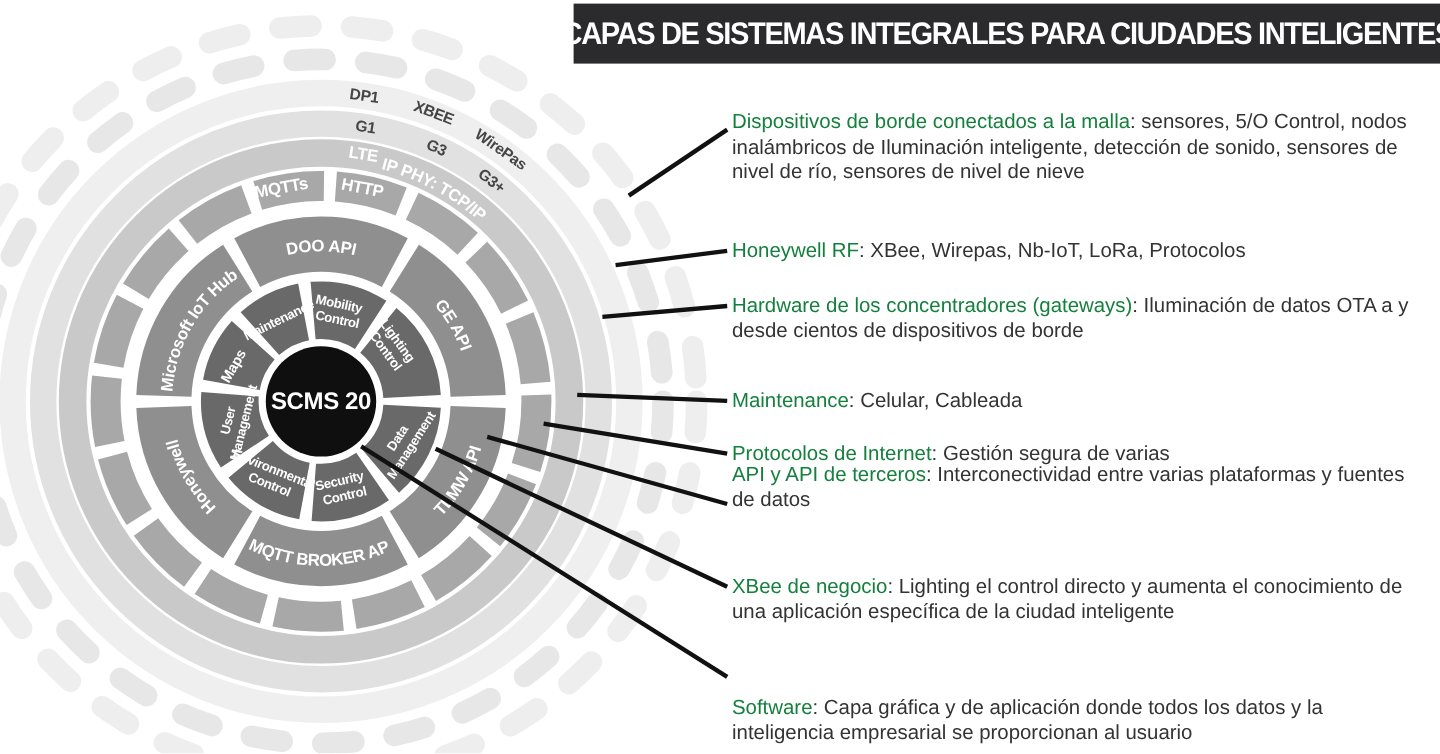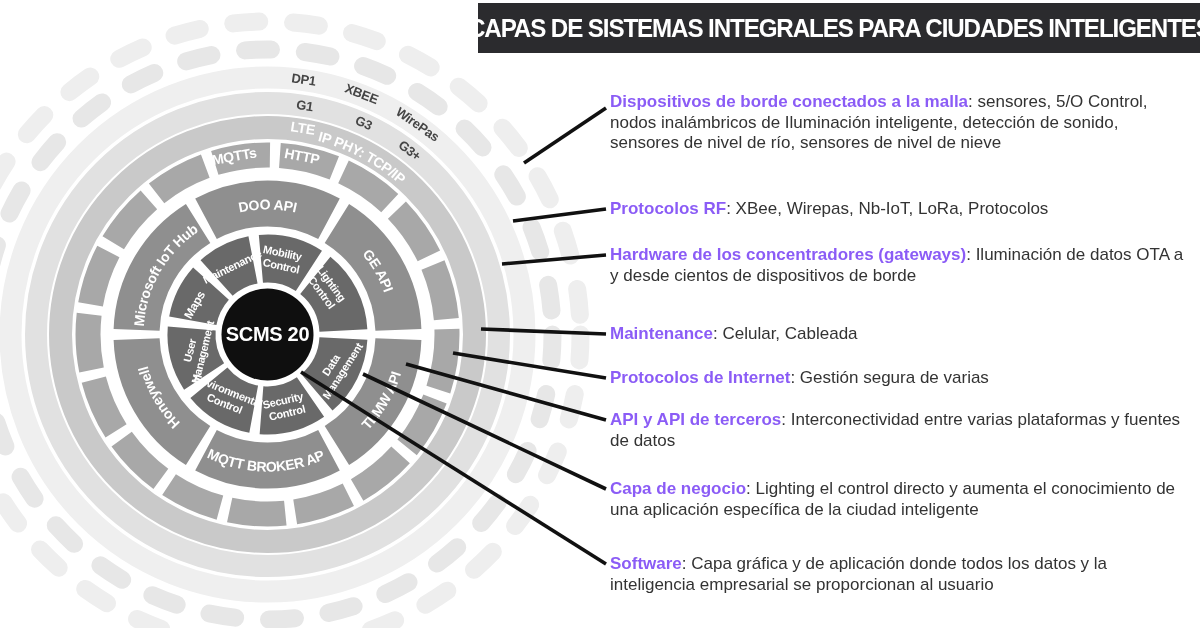--- a/index.html
+++ b/index.html
@@ -11,21 +11,21 @@
   .title-bar .ttl{color:#ffffff;font-weight:700;font-size:26px;letter-spacing:-1.2px;
                   white-space:nowrap;transform:scaleX(.93);transform-origin:center;}
   
   svg{position:absolute;left:0;top:0;}
   .ring-label{font-family:"Liberation Sans",sans-serif;font-weight:700;letter-spacing:-.3px;}
   .w{fill:#ffffff;}
   .dk{fill:#454545;}
   
   .legend{position:absolute;left:610px;top:0;width:582px;}
   .item{position:absolute;left:0;width:582px;font-size:17px;line-height:20.5px;color:#333333;}
-  .item b{color:#8b5cf6;font-weight:700;}
+  .item b{color:#15803d;font-weight:400;}
 </style>
 </head>
 <body>
 
 <div id="canvas">
 
   <svg width="620" height="628" viewBox="0 0 620 628">
 
     <circle cx="267.5" cy="334.5" r="313" fill="none" stroke="#eeeeee" stroke-width="18" stroke-dasharray="26 34" stroke-linecap="round"></circle>
     <circle cx="267.5" cy="334.5" r="285" fill="none" stroke="#e7e7e7" stroke-width="18" stroke-dasharray="26 34" stroke-linecap="round"></circle>
@@ -127,28 +127,28 @@
   </svg>
 
   <div class="title-bar">
     <span class="ttl">CAPAS DE SISTEMAS INTEGRALES PARA CIUDADES INTELIGENTES</span>
   </div>
 
   <div class="legend">
     <div class="item" style="top:92px">
       <b>Dispositivos de borde conectados a la malla</b><span>: sensores, 5/O Control, nodos inalámbricos de Iluminación inteligente, detección de sonido, sensores de nivel de río, sensores de nivel de nieve</span></div>
     <div class="item" style="top:199px">
-      <b>Protocolos RF</b><span>: XBee, Wirepas, Nb-IoT, LoRa, Protocolos</span></div>
+      <b>Honeywell RF</b><span>: XBee, Wirepas, Nb-IoT, LoRa, Protocolos</span></div>
     <div class="item" style="top:245px">
       <b>Hardware de los concentradores (gateways)</b><span>: Iluminación de datos OTA a y desde cientos de dispositivos de borde</span></div>
     <div class="item" style="top:324px">
       <b>Maintenance</b><span>: Celular, Cableada</span></div>
     <div class="item" style="top:368px">
       <b>Protocolos de Internet</b><span>: Gestión segura de varias</span></div>
-    <div class="item" style="top:410px">
+    <div class="item" style="top:386px">
       <b>API y API de terceros</b><span>: Interconectividad entre varias plataformas y fuentes de datos</span></div>
     <div class="item" style="top:479px">
-      <b>Capa de negocio</b><span>: Lighting el control directo y aumenta el conocimiento de una aplicación específica de la ciudad inteligente</span></div>
-    <div class="item" style="top:554px">
+      <b>XBee de negocio</b><span>: Lighting el control directo y aumenta el conocimiento de una aplicación específica de la ciudad inteligente</span></div>
+    <div class="item" style="top:580px">
       <b>Software</b><span>: Capa gráfica y de aplicación donde todos los datos y la inteligencia empresarial se proporcionan al usuario</span></div>
   </div>
 
 </div>
 
 </body></html>

